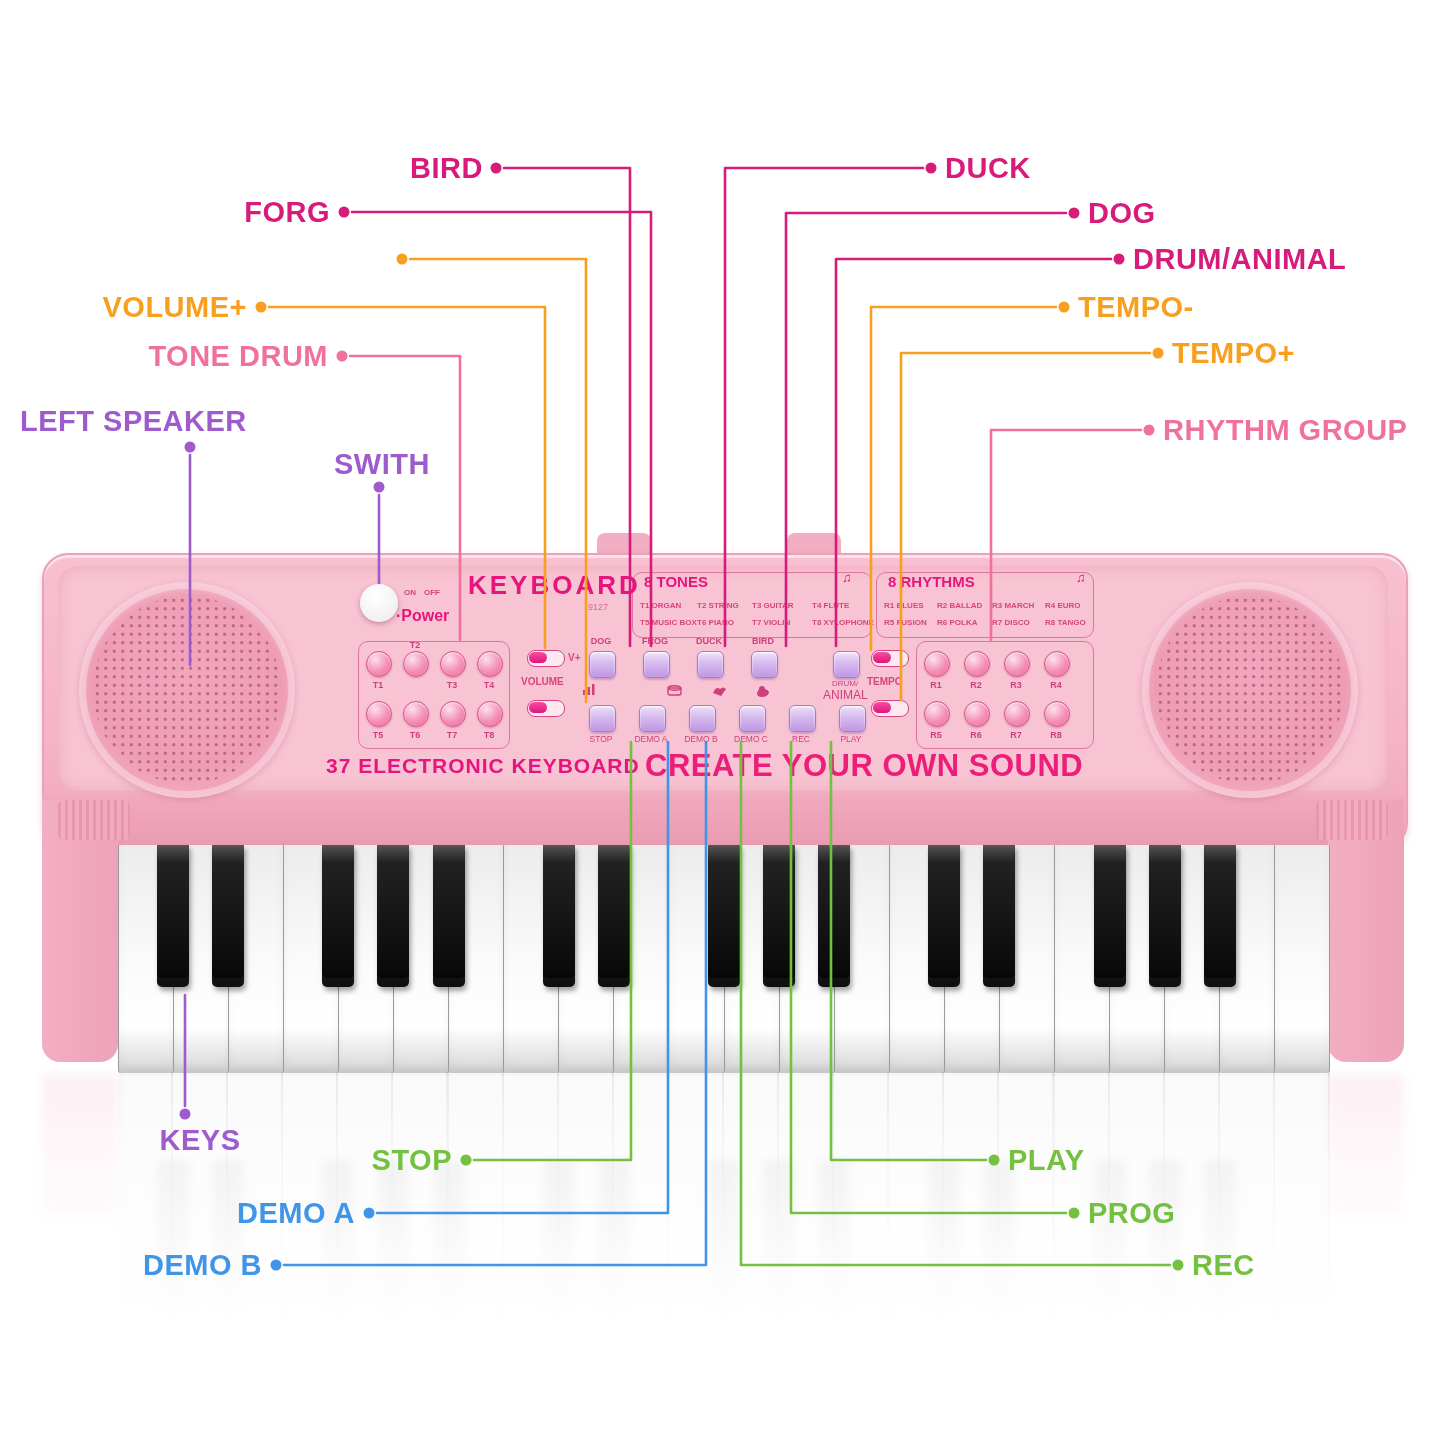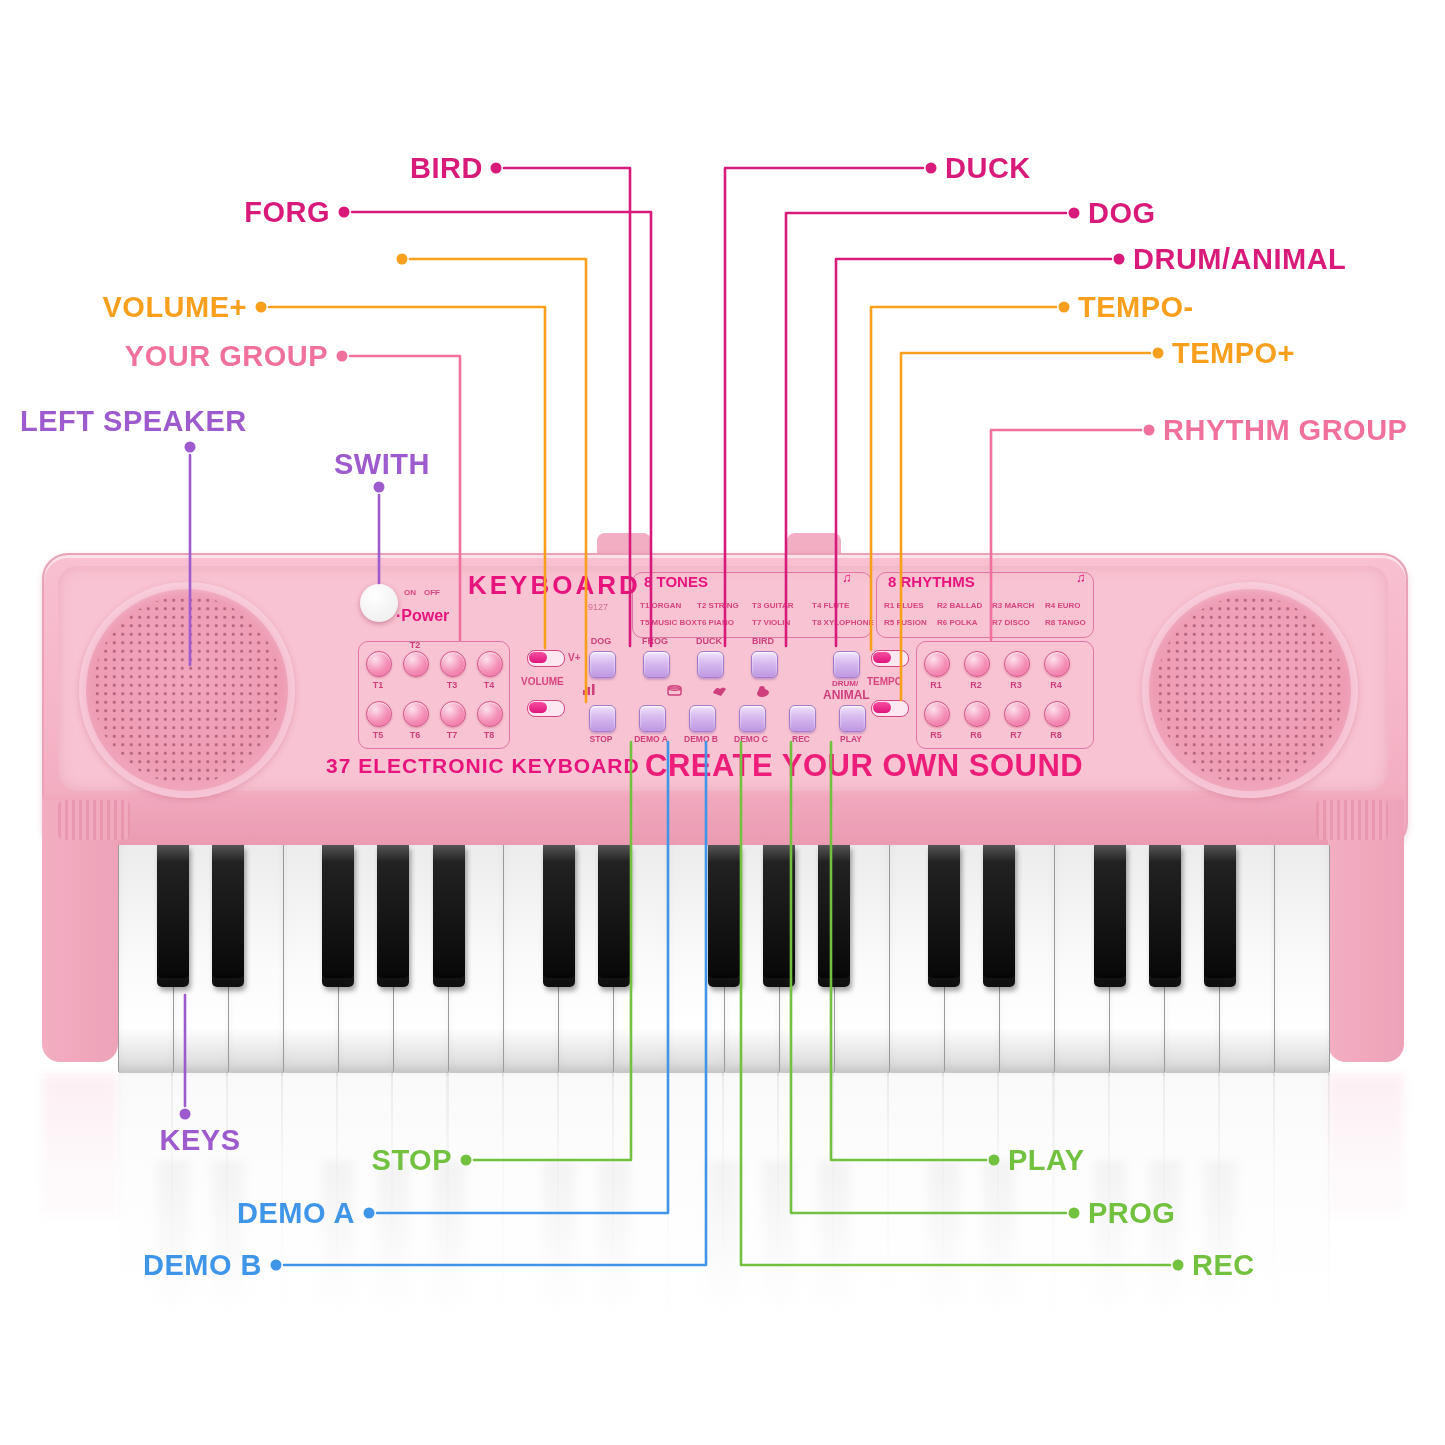--- a/index.html
+++ b/index.html
@@ -57,21 +57,21 @@
          border:1px solid #a27cc9;
          box-shadow:0 2px 2px rgba(130,80,170,.35),inset 0 1px 2px #fff;}
   .sw{position:absolute;width:36px;height:15px;border-radius:8px;background:#fde8f1;
       border:1px solid #d6457f;z-index:22;}
   .sw .knob{position:absolute;left:1px;top:1px;width:18px;height:11px;border-radius:6px;
       background:linear-gradient(#f74fa0,#e0147c);}
   .blab{position:absolute;width:24px;text-align:center;font-size:9px;font-weight:bold;
         color:#cf3f7c;z-index:22;}
   .alab{position:absolute;width:40px;text-align:center;font-size:9px;font-weight:bold;
         color:#cf3f7c;z-index:22;}
-  .flab{position:absolute;width:44px;text-align:center;font-size:8.5px;font-weight:bold;
+  .flab{position:absolute;width:44px;text-align:center;font-size:8.5px;font-weight:normal;
         color:#cf3f7c;z-index:22;}
   .micro{position:absolute;z-index:22;}
   .tag1{position:absolute;left:326px;top:754px;font-size:21px;font-weight:bold;color:#e8147d;
         letter-spacing:1px;z-index:22;}
   .tag2{position:absolute;left:645px;top:748px;font-size:31px;font-weight:bold;color:#ec1e79;
         letter-spacing:.5px;z-index:22;}
 
   
   .keys{position:absolute;left:118px;top:845px;width:1212px;height:228px;display:flex;z-index:15;
         background:#cfcfcf;border-radius:0 0 4px 4px;
@@ -365,21 +365,21 @@
     <circle class="f-green" cx="994" cy="1160" r="5.5"></circle>
     <polyline class="s-green" points="1066,1213 791,1213 791,742"></polyline>
     <circle class="f-green" cx="1074" cy="1213" r="5.5"></circle>
     <polyline class="s-green" points="1170,1265 741,1265 741,742"></polyline>
     <circle class="f-green" cx="1178" cy="1265" r="5.5"></circle>
   </svg>
 
   <div class="ann c-magenta" style="left:223px;top:152px;width:260px;text-align:right">BIRD</div>
   <div class="ann c-magenta" style="left:70px;top:196px;width:260px;text-align:right">FORG</div>
   <div class="ann c-orange" style="left:0px;top:291px;width:247px;text-align:right">VOLUME+</div>
-  <div class="ann c-pink" style="left:68px;top:340px;width:260px;text-align:right">YOUR GROUP</div>
+  <div class="ann c-pink" style="left:68px;top:340px;width:260px;text-align:right">TONE DRUM</div>
   <div class="ann c-purple" style="left:20px;top:405px;width:340px;text-align:left">LEFT SPEAKER</div>
   <div class="ann c-purple" style="left:282px;top:448px;width:200px;text-align:center">SWITH</div>
   <div class="ann c-magenta" style="left:945px;top:152px">DUCK</div>
   <div class="ann c-magenta" style="left:1088px;top:197px">DOG</div>
   <div class="ann c-magenta" style="left:1133px;top:243px">DRUM/ANIMAL</div>
   <div class="ann c-orange" style="left:1078px;top:291px">TEMPO-</div>
   <div class="ann c-orange" style="left:1172px;top:337px">TEMPO+</div>
   <div class="ann c-pink" style="left:1163px;top:414px">RHYTHM GROUP</div>
   <div class="ann c-purple" style="left:100px;top:1124px;width:200px;text-align:center">KEYS</div>
   <div class="ann c-green" style="left:252px;top:1144px;width:200px;text-align:right">STOP</div>

